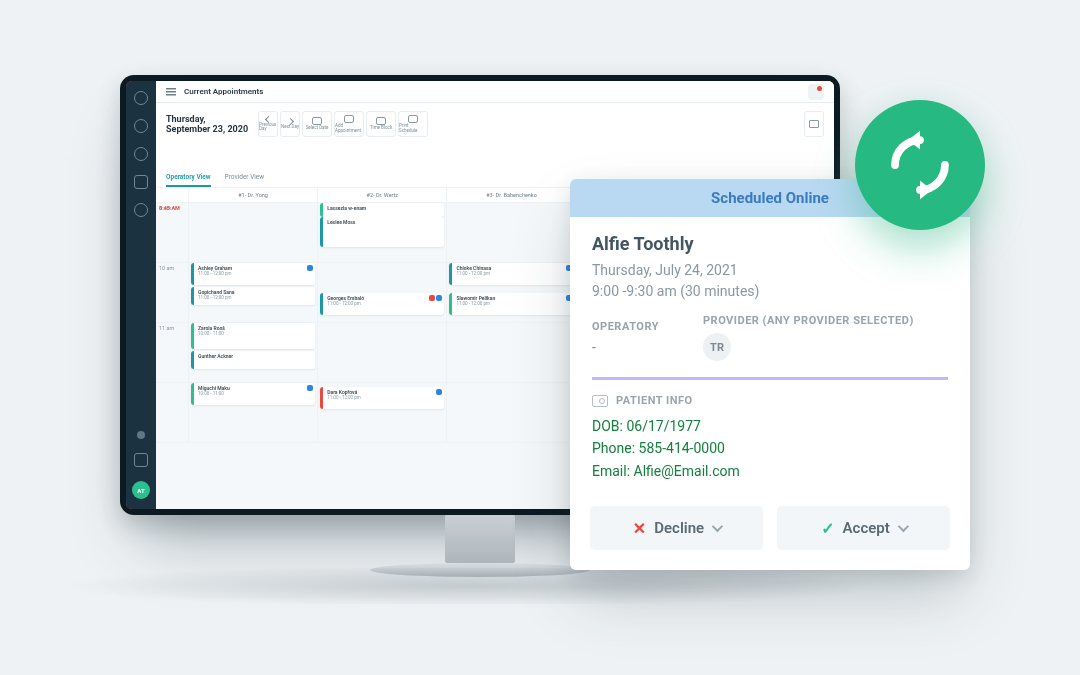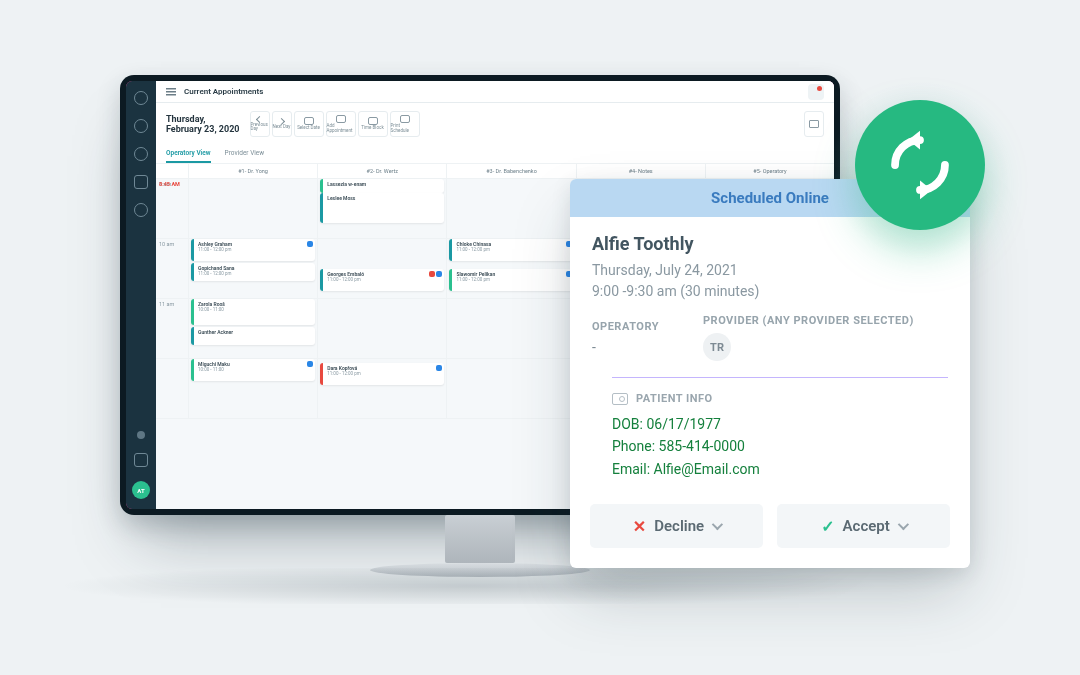--- a/index.html
+++ b/index.html
@@ -40,21 +40,21 @@
   .hdr-btns { display: flex; gap: 2px; }
   .hdr-btn { width: 30px; height: 26px; border: 1px solid #e6ecef; border-radius: 3px; background: #fff; display: flex; flex-direction: column; align-items: center; justify-content: center; gap: 1px; font-size: 4.5px; color: #7b8d96; line-height: 1; }
   .hdr-btn.narrow { width: 20px; }
   .hdr-btn .bic { width: 10px; height: 8px; border: 1px solid #8a9aa3; border-radius: 2px; }
   .hdr-btn .chev { width: 5px; height: 5px; border-left: 1.5px solid #7b8d96; border-bottom: 1.5px solid #7b8d96; }
   .hdr-btn .chev.l { transform: rotate(45deg); }
   .hdr-btn .chev.r { transform: rotate(-135deg); }
   .hdr-spacer { flex: 1; }
 
   .tabs { display: flex; gap: 14px; padding: 4px 10px 0; background: #fff; }
-  .tab { font-size: 6.5px; padding: 4px 0; color: #7c8e97; }
+  .tab { font-size: 6.5px; padding: 4px 0; color: #7c8e97; margin-top: 24px; }
   .tab.active { color: #1b99a3; border-bottom: 2px solid #1b99a3; font-weight: 600; }
 
   .cal { flex: 1; overflow: hidden; display: flex; flex-direction: column; background: #f5f8fa; }
   .ophead { display: flex; background: #fff; border-top: 1px solid #eef2f4; border-bottom: 1px solid #eef2f4; }
   .timecol { width: 32px; }
   .opcol { flex: 1; border-left: 1px solid #eef2f4; text-align: center; padding: 4px 2px; font-size: 5.5px; color: #6e818b; }
   .grid-body { flex: 1; position: relative; }
   .hourrow { display: flex; height: 60px; border-bottom: 1px solid #eef2f4; }
   .hourlbl { width: 32px; font-size: 5.5px; color: #8a9aa3; padding: 2px 3px; }
   .now { color: #e8493f; font-weight: 700; position: absolute; left: 3px; top: 2px; font-size: 5.5px; }
@@ -72,21 +72,21 @@
   .card { position: absolute; left: 570px; top: 179px; width: 400px; background: #fff; border-radius: 6px;
     box-shadow: 0 30px 60px -10px rgba(30,50,60,.25), 0 6px 20px rgba(30,50,60,.12); overflow: hidden; }
   .card-banner { background: #b9d8f2; color: #3a7bbf; text-align: center; font-weight: 700; font-size: 15px; padding: 10px 0; }
   .card-body { padding: 16px 22px 10px; }
   .card-body h2 { font-size: 18px; color: #425560; font-weight: 700; margin-bottom: 6px; }
   .meta { font-size: 14px; color: #8a98a1; line-height: 1.5; margin-bottom: 12px; }
   .opprov { display: flex; gap: 44px; margin-bottom: 16px; align-items: center; }
   .opprov .lbl { font-size: 11px; letter-spacing: .5px; color: #97a4ac; font-weight: 700; margin-bottom: 6px; }
   .opprov .val { font-size: 14px; color: #7b8992; }
   .provchip { width: 28px; height: 28px; border-radius: 50%; background: #eef1f3; color: #7d8a93; font-size: 11px; font-weight: 700; display: flex; align-items: center; justify-content: center; }
-  .sect { border-top: 1px solid #c4b5fd; padding-top: 14px; margin-top: 4px; margin-left: 20px; }
+  .sect { border-top: 3px solid #c4b5fd; padding-top: 14px; margin-top: 4px; }
   .sect-hd { display: flex; align-items: center; gap: 8px; font-size: 11px; letter-spacing: .5px; color: #9aa6ae; font-weight: 700; margin-bottom: 8px; }
   .sect-hd .pic { width: 16px; height: 12px; border: 1.5px solid #b4bec5; border-radius: 2px; position: relative; }
   .sect-hd .pic::after { content: ""; position: absolute; right: 2px; top: 2px; width: 4px; height: 4px; border: 1px solid #b4bec5; border-radius: 50%; }
   .pinfo { font-size: 14px; color: #15803d; line-height: 1.6; }
   .card-actions { display: flex; gap: 14px; padding: 14px 20px 20px; }
   .btn { flex: 1; height: 44px; border-radius: 5px; background: #f3f6f8; display: flex; align-items: center; justify-content: center; gap: 8px; font-size: 15px; font-weight: 600; color: #5b6a73; cursor: pointer; }
   .btn .x { color: #e8493f; font-weight: 800; font-size: 16px; }
   .btn .ck { color: #2bc08f; font-weight: 800; font-size: 16px; }
   .btn .dd { width: 8px; height: 8px; border-right: 2px solid #9aa6ae; border-bottom: 2px solid #9aa6ae; transform: rotate(45deg) translateY(-2px); }
 
@@ -119,21 +119,21 @@
       <div class="main">
         <div class="topbar">
           <div class="burger"></div>
           <h1>Current Appointments</h1>
           <div class="bell"></div>
         </div>
 
         <div class="header">
           <div class="date-title">
             <span>Thursday,</span><br>
-            <span>February 23, 2020</span>
+            <span>September 23, 2020</span>
           </div>
           <div class="hdr-btns">
             <div class="hdr-btn narrow">
                 <span class="chev l"></span>
                 <span>Previous Day</span>
               </div>
             <div class="hdr-btn narrow">
                 <span class="chev r"></span>
                 <span>Next Day</span>
               </div>

